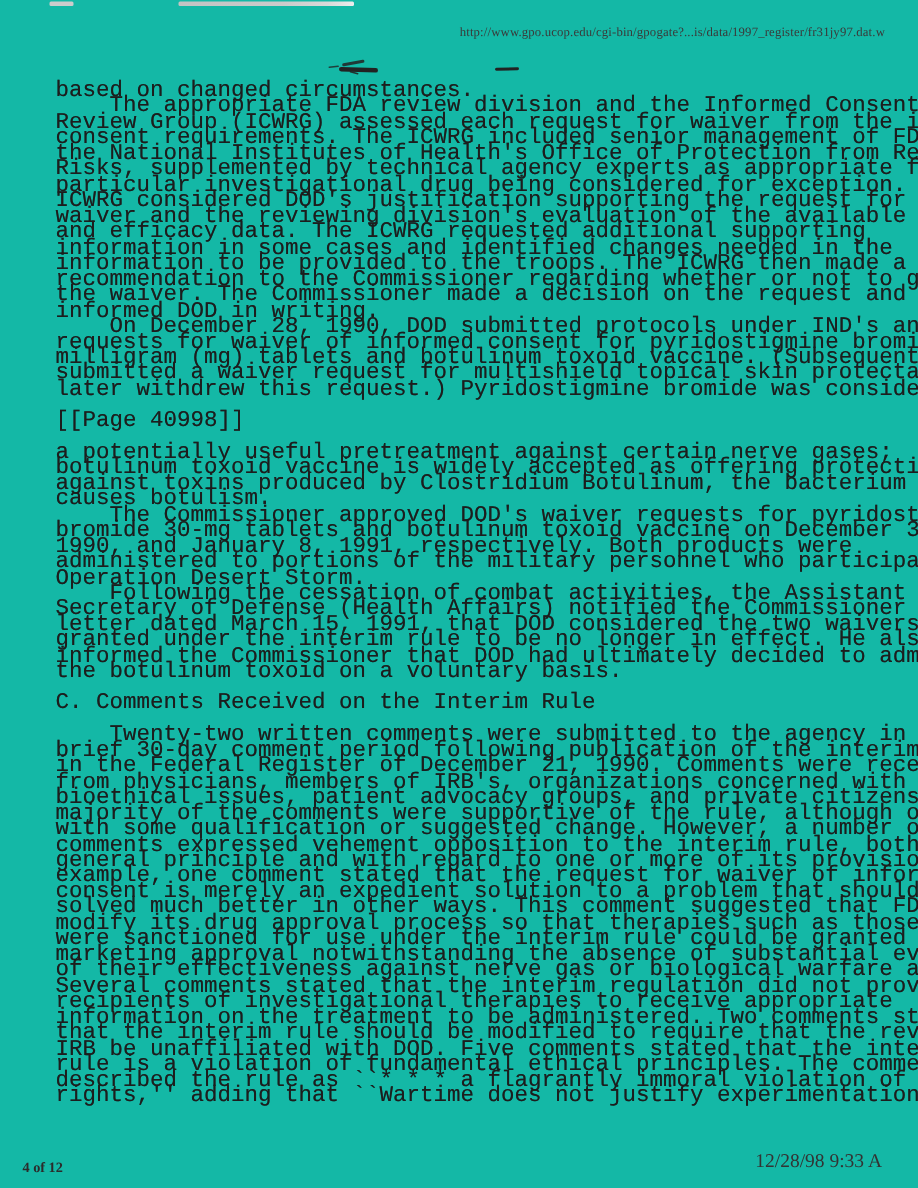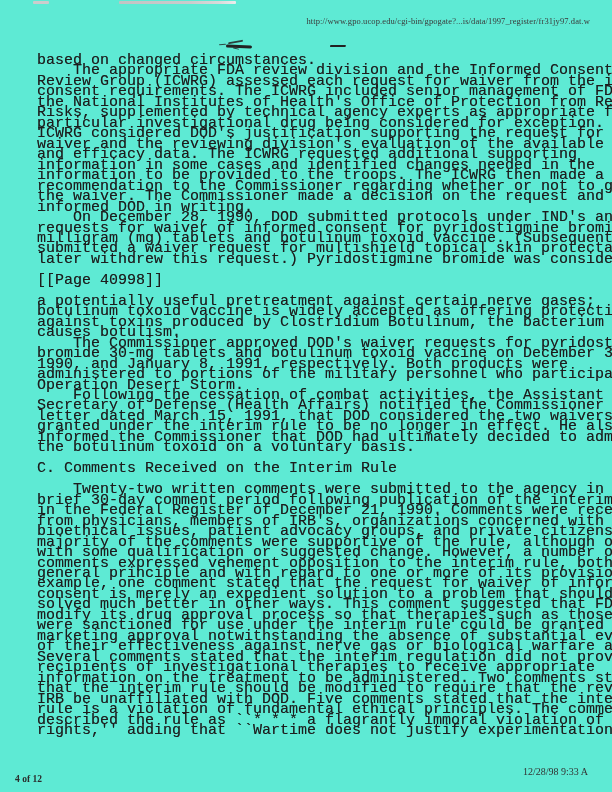--- a/index.html
+++ b/index.html
@@ -10,21 +10,21 @@
   body {
     width: 612px;
     height: 792px;
     position: relative;
     overflow: hidden;
     font-family: "Liberation Serif", serif;
   }
   .page {
     position: absolute;
     inset: 0;
-    background: #5eead4;
+    background: #14b8a6;
   }
   
   .scan-streak {
     position: absolute;
     top: 1px;
     height: 3px;
     border-radius: 1px;
   }
   .scan-streak.s1 {
     left: 33px;
@@ -75,21 +75,21 @@
     font-family: "Liberation Serif", serif;
     font-size: 9.5px;
     color: #2b2b2b;
     font-weight: bold;
   }
   .footer-right {
     position: absolute;
     right: 24px;
     top: 766px;
     font-family: "Liberation Serif", serif;
-    font-size: 10px;
+    font-size: 13px;
     color: #333333;
     white-space: nowrap;
   }
 </style>
 </head>
 <body>
 
 <div class="page">
 
   <div class="scan-streak s1"></div>

